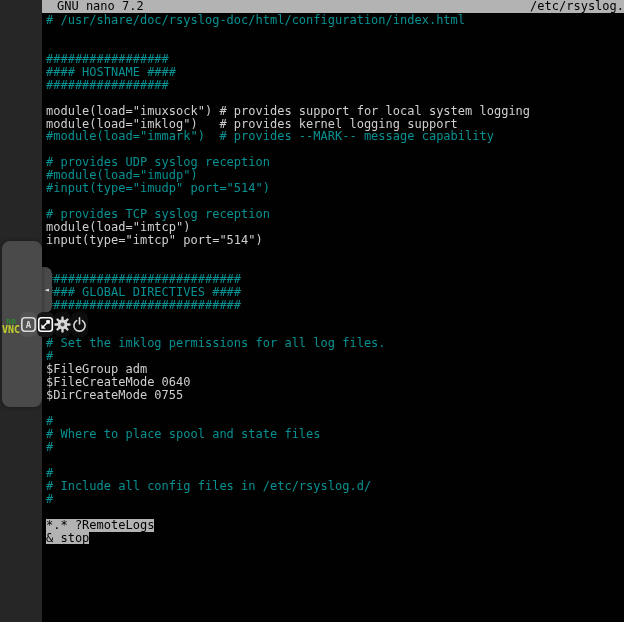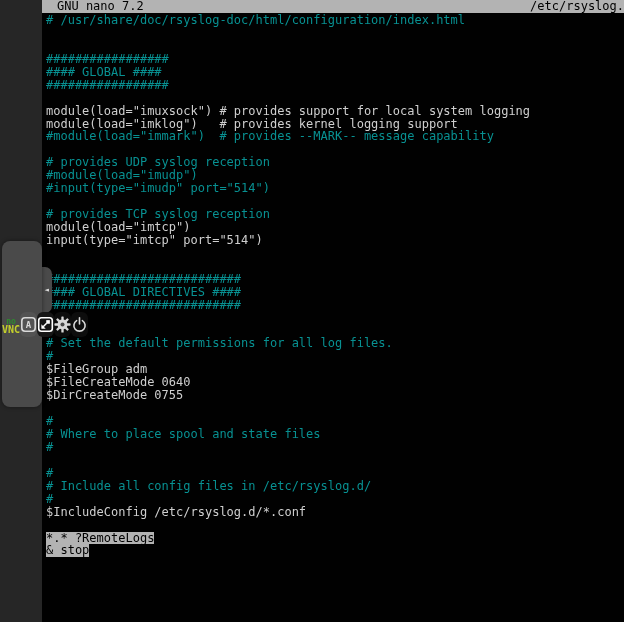--- a/index.html
+++ b/index.html
@@ -62,55 +62,54 @@
 <div class="terminal">
   <div class="titlebar">
     <span class="tb-left">GNU nano 7.2</span>
     <span class="tb-right">/etc/rsyslog.</span>
   </div>
   <div class="editor">
       <div class="line"><span class="c"># /usr/share/doc/rsyslog-doc/html/configuration/index.html</span></div>
       <div class="line"><span class="p"></span></div>
       <div class="line"><span class="p"></span></div>
       <div class="line"><span class="c">#################</span></div>
-      <div class="line"><span class="c">#### GLOBAL ####</span></div>
+      <div class="line"><span class="c">#### HOSTNAME ####</span></div>
       <div class="line"><span class="c">#################</span></div>
       <div class="line"><span class="p"></span></div>
       <div class="line"><span class="p">module(load="imuxsock") # provides support for local system logging</span></div>
       <div class="line"><span class="p">module(load="imklog")   # provides kernel logging support</span></div>
       <div class="line"><span class="c">#module(load="immark")  # provides --MARK-- message capability</span></div>
       <div class="line"><span class="p"></span></div>
       <div class="line"><span class="c"># provides UDP syslog reception</span></div>
       <div class="line"><span class="c">#module(load="imudp")</span></div>
       <div class="line"><span class="c">#input(type="imudp" port="514")</span></div>
       <div class="line"><span class="p"></span></div>
       <div class="line"><span class="c"># provides TCP syslog reception</span></div>
       <div class="line"><span class="p">module(load="imtcp")</span></div>
       <div class="line"><span class="p">input(type="imtcp" port="514")</span></div>
       <div class="line"><span class="p"></span></div>
       <div class="line"><span class="p"></span></div>
       <div class="line"><span class="c">###########################</span></div>
       <div class="line"><span class="c">#### GLOBAL DIRECTIVES ####</span></div>
       <div class="line"><span class="c">###########################</span></div>
       <div class="line"><span class="p"></span></div>
       <div class="line"><span class="c">#</span></div>
-      <div class="line"><span class="c"># Set the default permissions for all log files.</span></div>
+      <div class="line"><span class="c"># Set the imklog permissions for all log files.</span></div>
       <div class="line"><span class="c">#</span></div>
       <div class="line"><span class="p">$FileGroup adm</span></div>
       <div class="line"><span class="p">$FileCreateMode 0640</span></div>
       <div class="line"><span class="p">$DirCreateMode 0755</span></div>
       <div class="line"><span class="p"></span></div>
       <div class="line"><span class="c">#</span></div>
       <div class="line"><span class="c"># Where to place spool and state files</span></div>
       <div class="line"><span class="c">#</span></div>
       <div class="line"><span class="p"></span></div>
       <div class="line"><span class="c">#</span></div>
       <div class="line"><span class="c"># Include all config files in /etc/rsyslog.d/</span></div>
       <div class="line"><span class="c">#</span></div>
-      <div class="line"><span class="p">$IncludeConfig /etc/rsyslog.d/*.conf</span></div>
       <div class="line"><span class="p"></span></div>
       <div class="line"><span class="sel">*.* ?RemoteLogs</span></div>
       <div class="line"><span class="sel">&amp; stop</span></div>
     </div>
 </div>
 
 <div class="vnc-handle">
   <span class="arrow">◄</span>
 </div>
 

